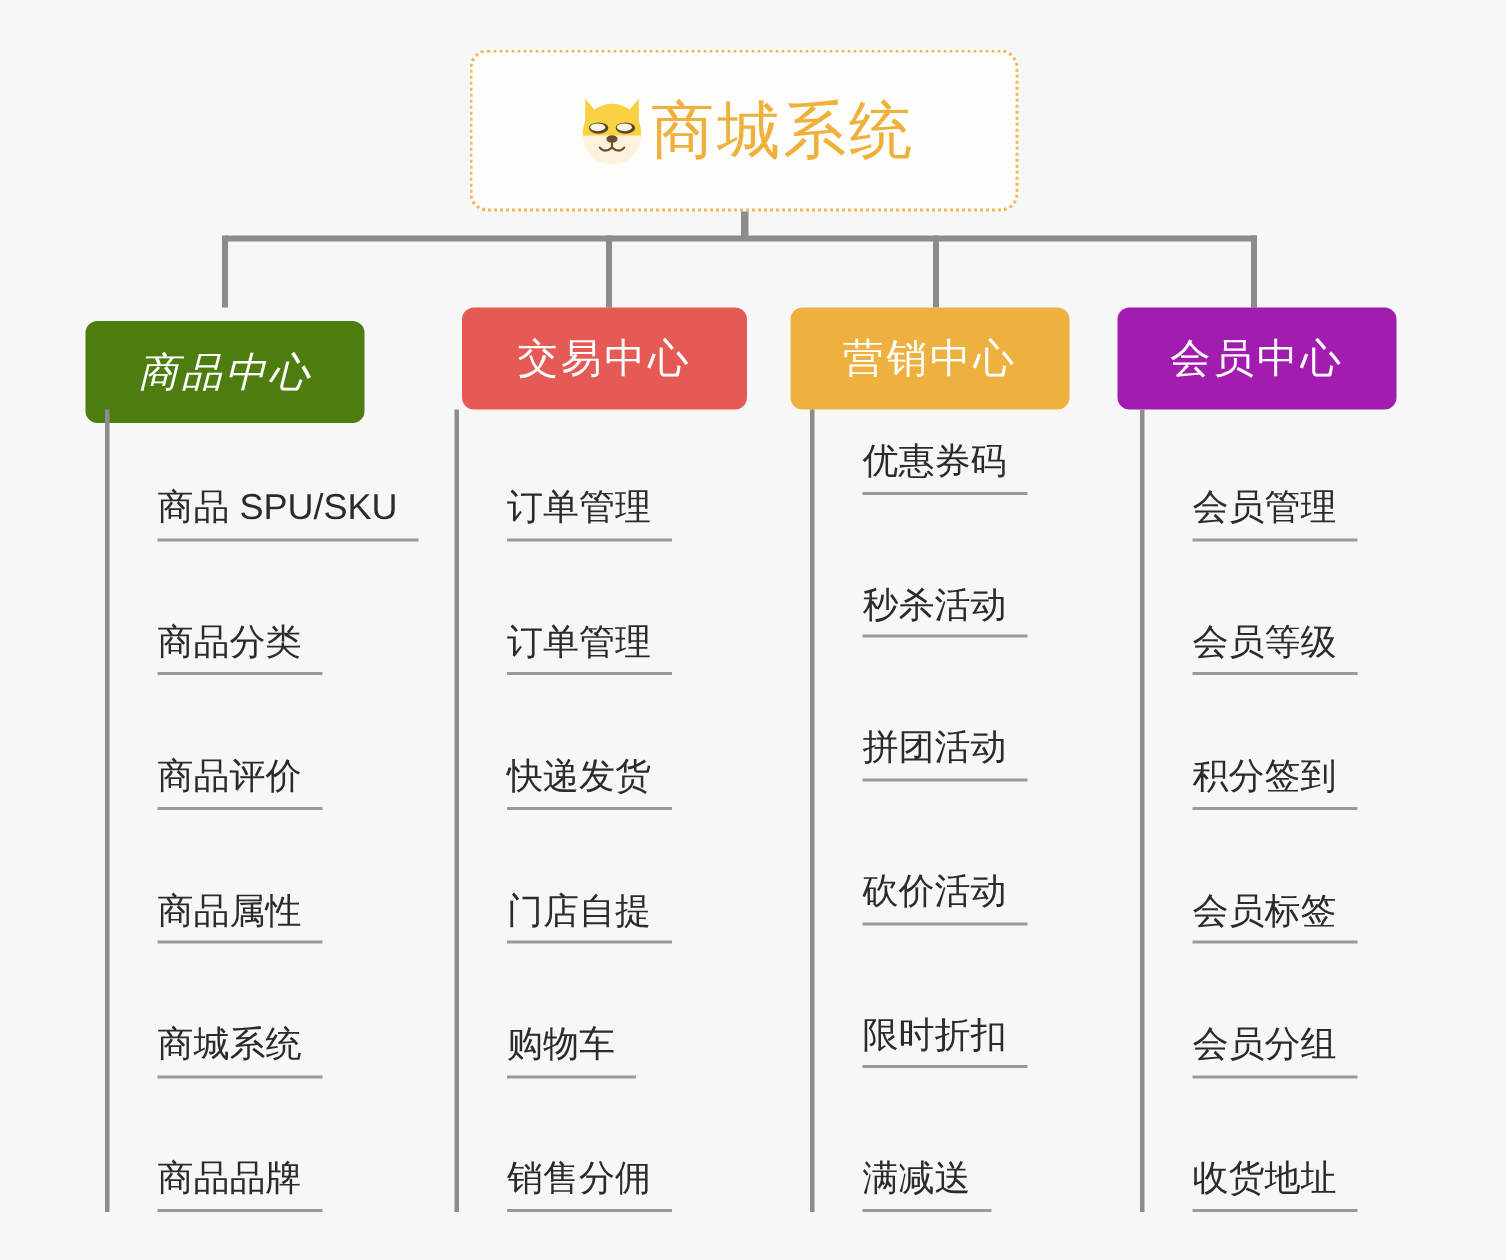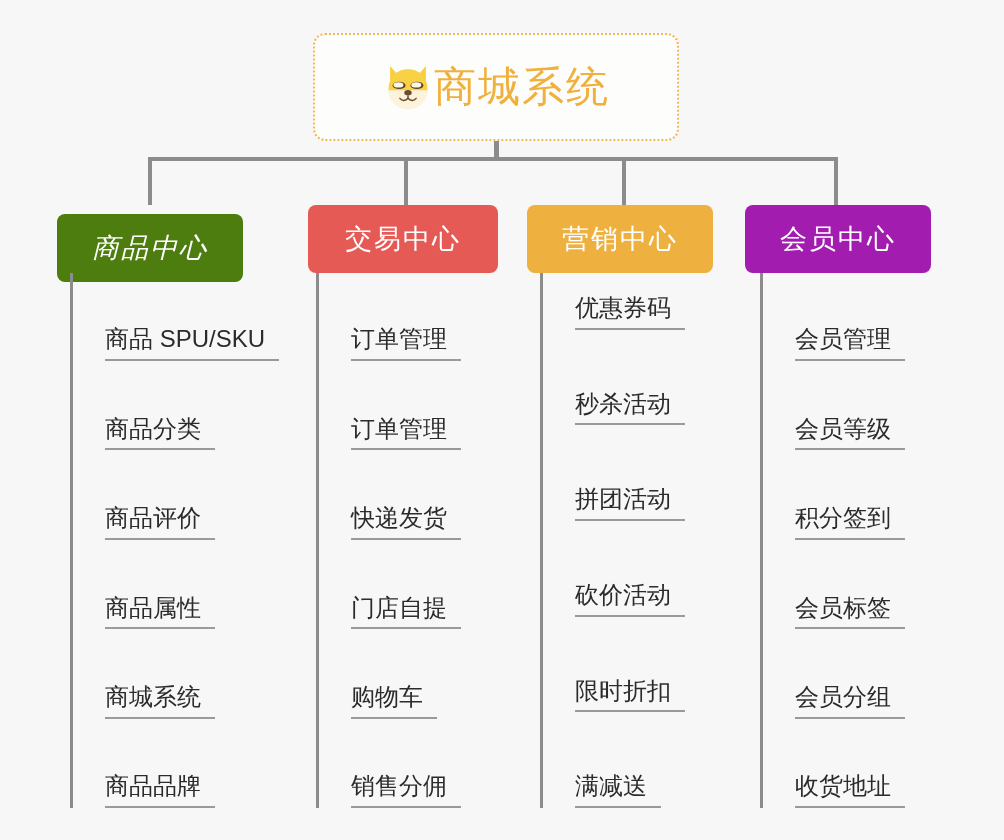--- a/index.html
+++ b/index.html
@@ -160,21 +160,21 @@
         <span class="leaf-label">商品属性</span>
       </div>
     <div class="leaf-item">
         <span class="leaf-label">商城系统</span>
       </div>
     <div class="leaf-item">
         <span class="leaf-label">商品品牌</span>
       </div>
   </div>
 
-  <div class="leaf-col" style="left:316px; top:273px; width:190px; height:535px;">
+  <div class="leaf-col" style="left:303px; top:273px; width:190px; height:535px;">
     <div class="leaf-item">
         <span class="leaf-label">订单管理</span>
       </div>
     <div class="leaf-item">
         <span class="leaf-label">订单管理</span>
       </div>
     <div class="leaf-item">
         <span class="leaf-label">快递发货</span>
       </div>
     <div class="leaf-item">

